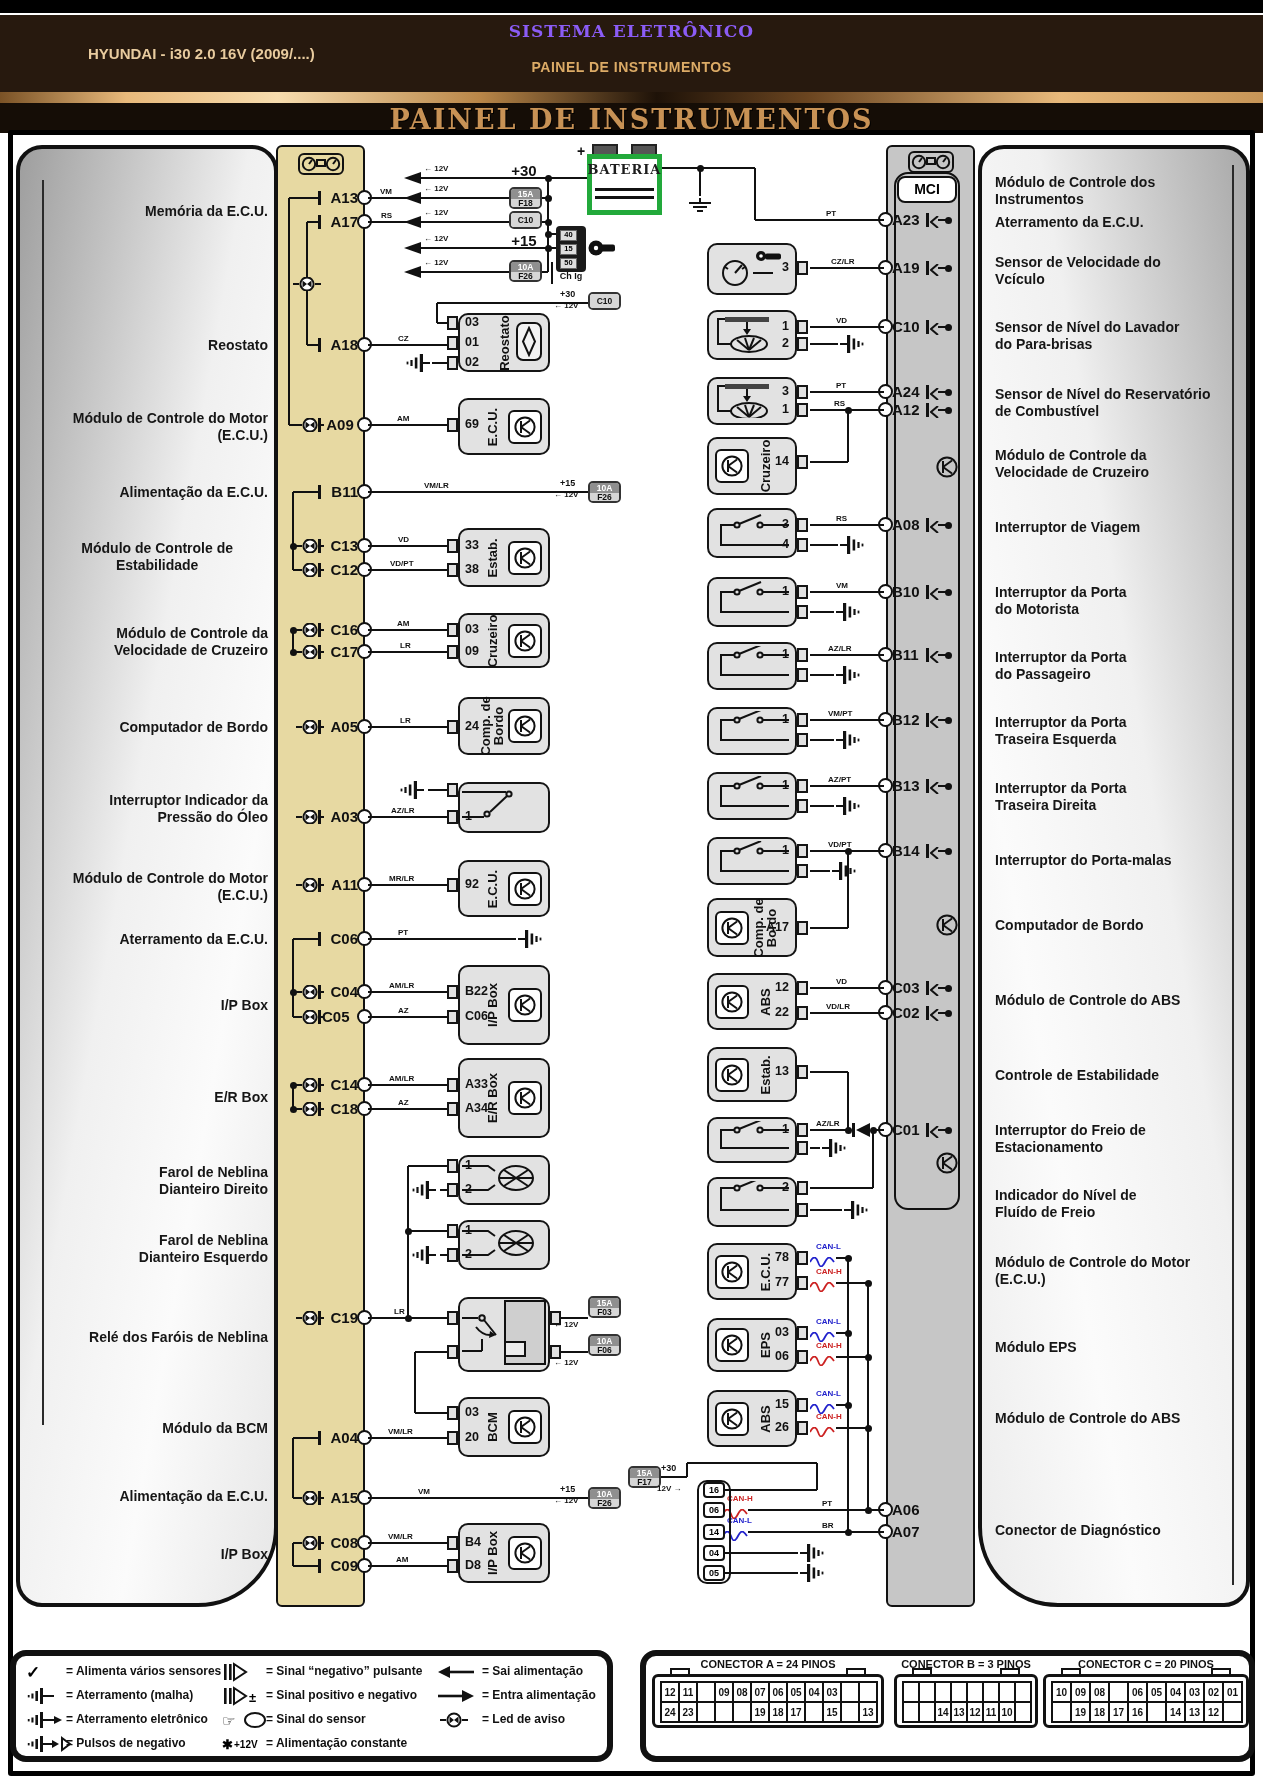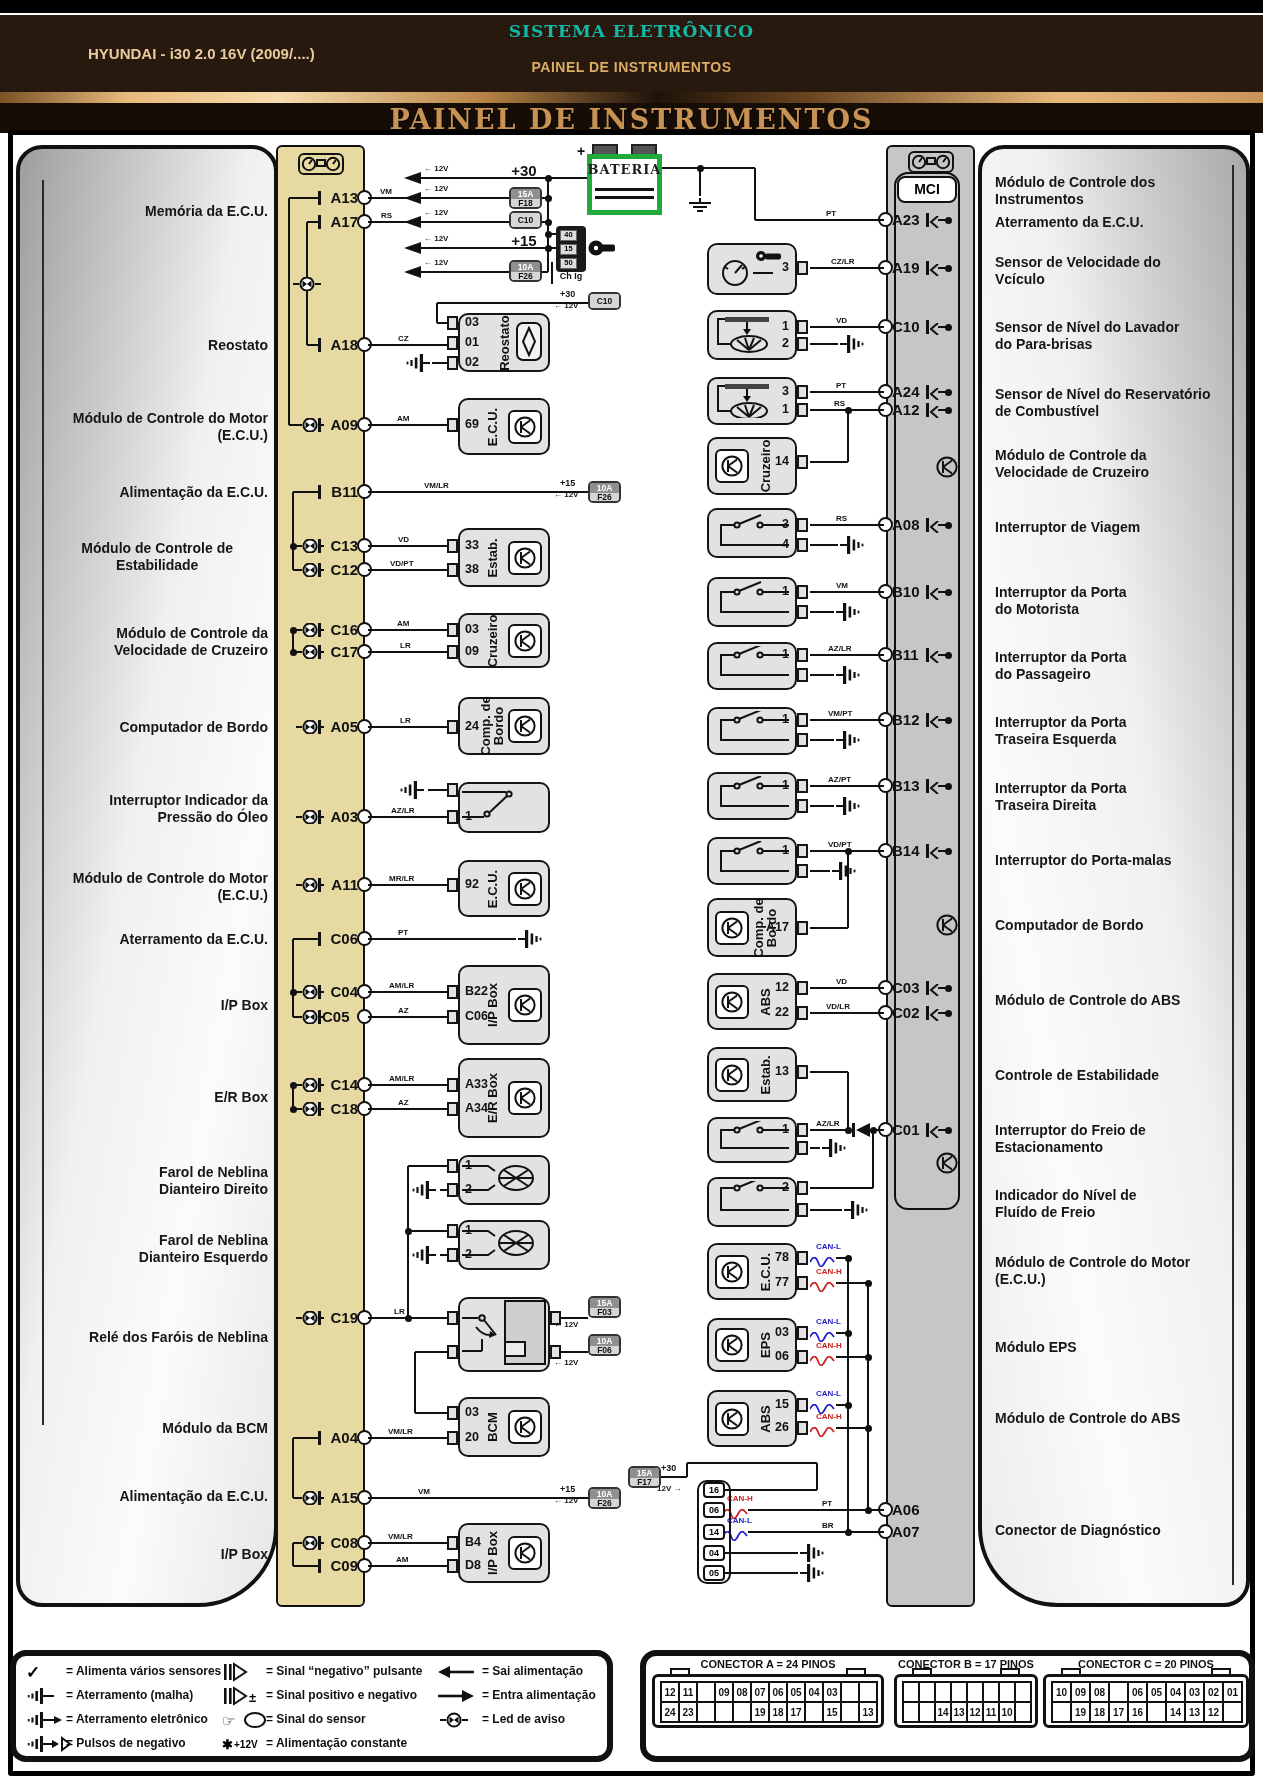--- a/index.html
+++ b/index.html
@@ -2,21 +2,21 @@
 <html><head>
 <meta charset="utf-8">
 <style>
   html,body{margin:0;padding:0;background:#fff;}
   #page{position:relative;width:1263px;height:1780px;background:#fff;overflow:hidden;
         font-family:"Liberation Sans",sans-serif;}
   .abs{position:absolute;}
   #topstrip{left:0;top:0;width:1263px;height:13px;background:#000;}
   #topline{left:0;top:13px;width:1263px;height:2px;background:#fff;}
   #hdr{left:0;top:15px;width:1263px;height:77px;background:#27190e;}
-  #hdr .sys{position:absolute;left:0;top:6px;width:100%;text-align:center;color:#14b8a6;
+  #hdr .sys{position:absolute;left:0;top:6px;width:100%;text-align:center;color:#8b5cf6;
       font-family:"DejaVu Serif",serif;font-weight:bold;font-size:17px;letter-spacing:1px;}
   #hdr .car{position:absolute;left:88px;top:30px;color:#e8cb9e;font-weight:bold;font-size:15px;}
   #hdr .sub{position:absolute;left:0;top:44px;width:100%;text-align:center;color:#dcab66;
       font-weight:bold;font-size:14px;letter-spacing:.5px;}
   #goldbar{left:0;top:92px;width:1263px;height:11px;
       background:linear-gradient(90deg,#7a5226,#e8b97b 10%,#f7dcae 22%,#b98648 38%,#1e1208 52%,#6b4520 64%,#e8b97b 84%,#c79557);}
   #titleband{left:0;top:103px;width:1263px;height:30px;background:#150d06;}
   #bigtitle{position:absolute;left:0;top:1px;width:100%;text-align:center;color:#c89255;
       font-family:"DejaVu Serif",serif;font-weight:bold;font-size:27px;letter-spacing:2px;
       text-shadow:1px 1px 0 #000;}
@@ -1106,21 +1106,21 @@
  <path d="M9.5,3.5 L14,7 L9.5,10.5 Z" fill="#111"></path>
           <path d="M18.5,3.5 L14,7 L18.5,10.5 Z" fill="#111"></path>
         </svg></div>
       <div class="abs tick" style="left: 318px; top: 191px;"></div>
       <div class="abs pinlab" style="left: 322px; top: 189px; width: 36px; text-align: right;">A13</div>
       <div class="abs tick" style="left: 318px; top: 215px;"></div>
       <div class="abs pinlab" style="left: 322px; top: 213px; width: 36px; text-align: right;">A17</div>
       <div class="abs tick" style="left: 318px; top: 338px;"></div>
       <div class="abs pinlab" style="left: 322px; top: 336px; width: 36px; text-align: right;">A18</div>
       <div class="abs tick" style="left: 318px; top: 418px;"></div>
-      <div class="abs pinlab" style="left: 322px; top: 416px; width: 36px; text-align: right;">A09</div>
+      <div class="abs pinlab" style="left: 322px; top: 416px; width: 36px; text-align: center;">A09</div>
       <div class="abs tick" style="left: 318px; top: 485px;"></div>
       <div class="abs pinlab" style="left: 322px; top: 483px; width: 36px; text-align: right;">B11</div>
       <div class="abs tick" style="left: 318px; top: 539px;"></div>
       <div class="abs pinlab" style="left: 322px; top: 537px; width: 36px; text-align: right;">C13</div>
       <div class="abs tick" style="left: 318px; top: 563px;"></div>
       <div class="abs pinlab" style="left: 322px; top: 561px; width: 36px; text-align: right;">C12</div>
       <div class="abs tick" style="left: 318px; top: 623px;"></div>
       <div class="abs pinlab" style="left: 322px; top: 621px; width: 36px; text-align: right;">C16</div>
       <div class="abs tick" style="left: 318px; top: 645px;"></div>
       <div class="abs pinlab" style="left: 322px; top: 643px; width: 36px; text-align: right;">C17</div>
@@ -1369,21 +1369,21 @@
       <div class="abs cell" style="left: 696px; top: 1701px; width: 20px; height: 22px; line-height: 19px;"></div>
       <div class="abs cell" style="left: 714px; top: 1701px; width: 20px; height: 22px; line-height: 19px;"></div>
       <div class="abs cell" style="left: 732px; top: 1701px; width: 20px; height: 22px; line-height: 19px;"></div>
       <div class="abs cell" style="left: 750px; top: 1701px; width: 20px; height: 22px; line-height: 19px;">19</div>
       <div class="abs cell" style="left: 768px; top: 1701px; width: 20px; height: 22px; line-height: 19px;">18</div>
       <div class="abs cell" style="left: 786px; top: 1701px; width: 20px; height: 22px; line-height: 19px;">17</div>
       <div class="abs cell" style="left: 804px; top: 1701px; width: 20px; height: 22px; line-height: 19px;"></div>
       <div class="abs cell" style="left: 822px; top: 1701px; width: 20px; height: 22px; line-height: 19px;">15</div>
       <div class="abs cell" style="left: 840px; top: 1701px; width: 20px; height: 22px; line-height: 19px;"></div>
       <div class="abs cell" style="left: 858px; top: 1701px; width: 20px; height: 22px; line-height: 19px;">13</div>
-      <div class="abs ctitle" style="left: 846px; top: 1658px; width: 240px;">CONECTOR B = 17 PINOS</div>
+      <div class="abs ctitle" style="left: 846px; top: 1658px; width: 240px;">CONECTOR B = 3 PINOS</div>
       <div class="abs" style="left: 894px; top: 1674px; width: 144px; height: 54px; border: 3px solid rgb(17, 17, 17); border-radius: 6px; box-sizing: border-box; background: rgb(255, 255, 255);"></div>
       <div class="abs" style="left: 912px; top: 1668px; width: 20px; height: 8px; background: rgb(255, 255, 255); border: 2px solid rgb(17, 17, 17); box-sizing: border-box;"></div>
       <div class="abs" style="left: 1000px; top: 1668px; width: 20px; height: 8px; background: rgb(255, 255, 255); border: 2px solid rgb(17, 17, 17); box-sizing: border-box;"></div>
       <div class="abs cell" style="left: 902px; top: 1681px; width: 18px; height: 22px; line-height: 19px;"></div>
       <div class="abs cell" style="left: 918px; top: 1681px; width: 18px; height: 22px; line-height: 19px;"></div>
       <div class="abs cell" style="left: 934px; top: 1681px; width: 18px; height: 22px; line-height: 19px;"></div>
       <div class="abs cell" style="left: 950px; top: 1681px; width: 18px; height: 22px; line-height: 19px;"></div>
       <div class="abs cell" style="left: 966px; top: 1681px; width: 18px; height: 22px; line-height: 19px;"></div>
       <div class="abs cell" style="left: 982px; top: 1681px; width: 18px; height: 22px; line-height: 19px;"></div>
       <div class="abs cell" style="left: 998px; top: 1681px; width: 18px; height: 22px; line-height: 19px;"></div>

